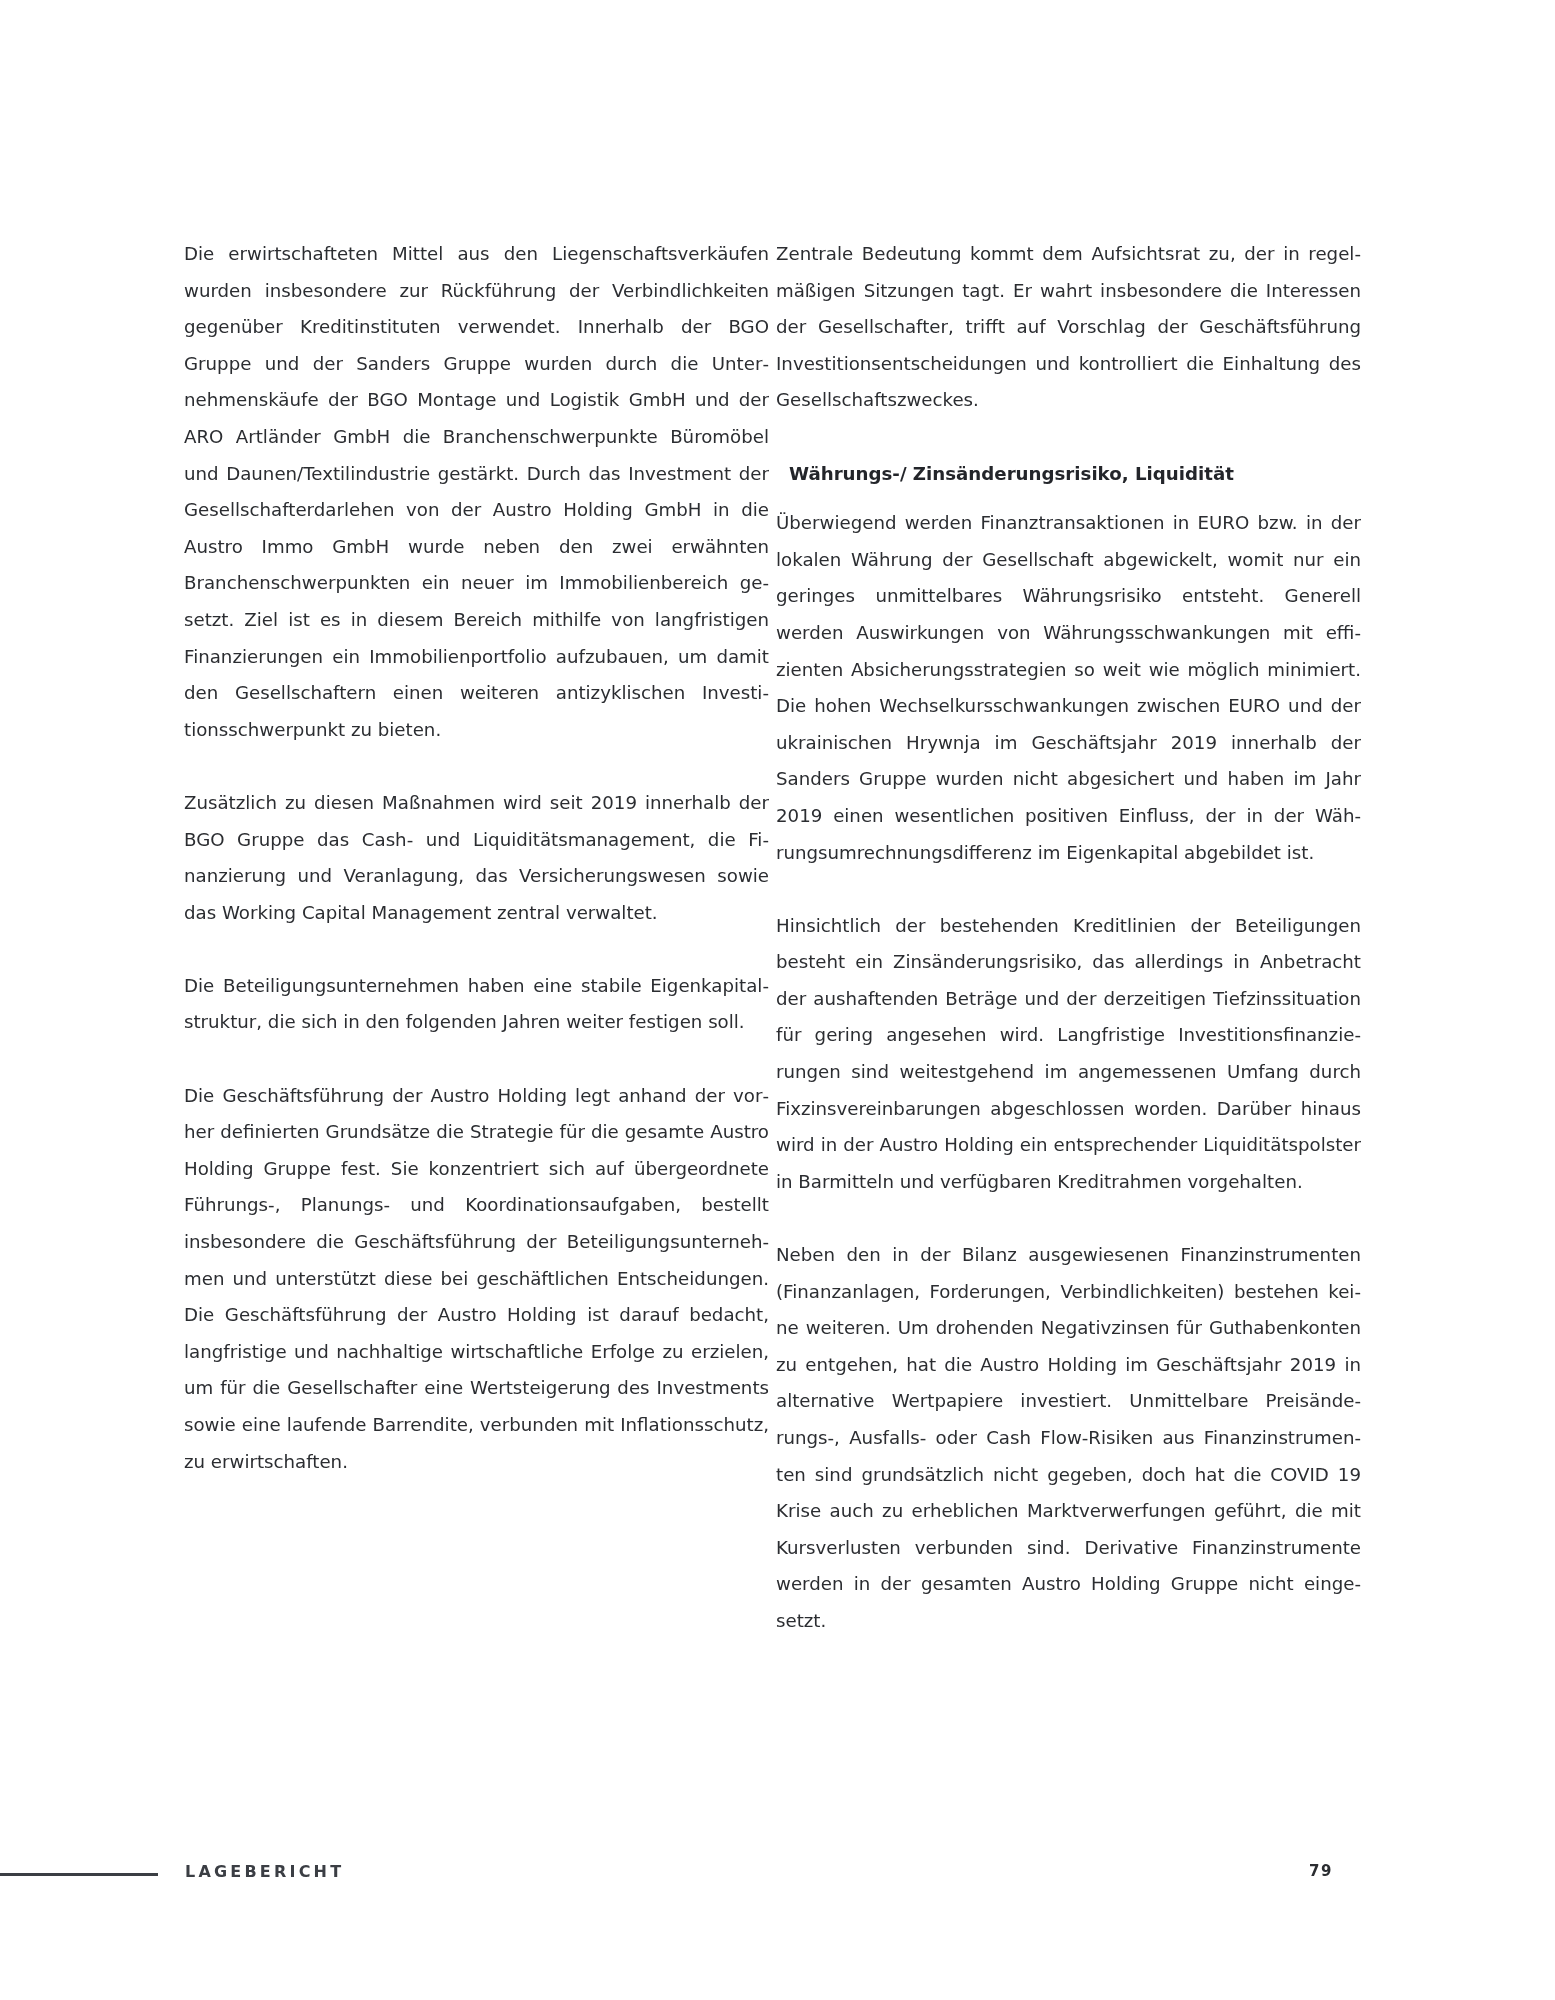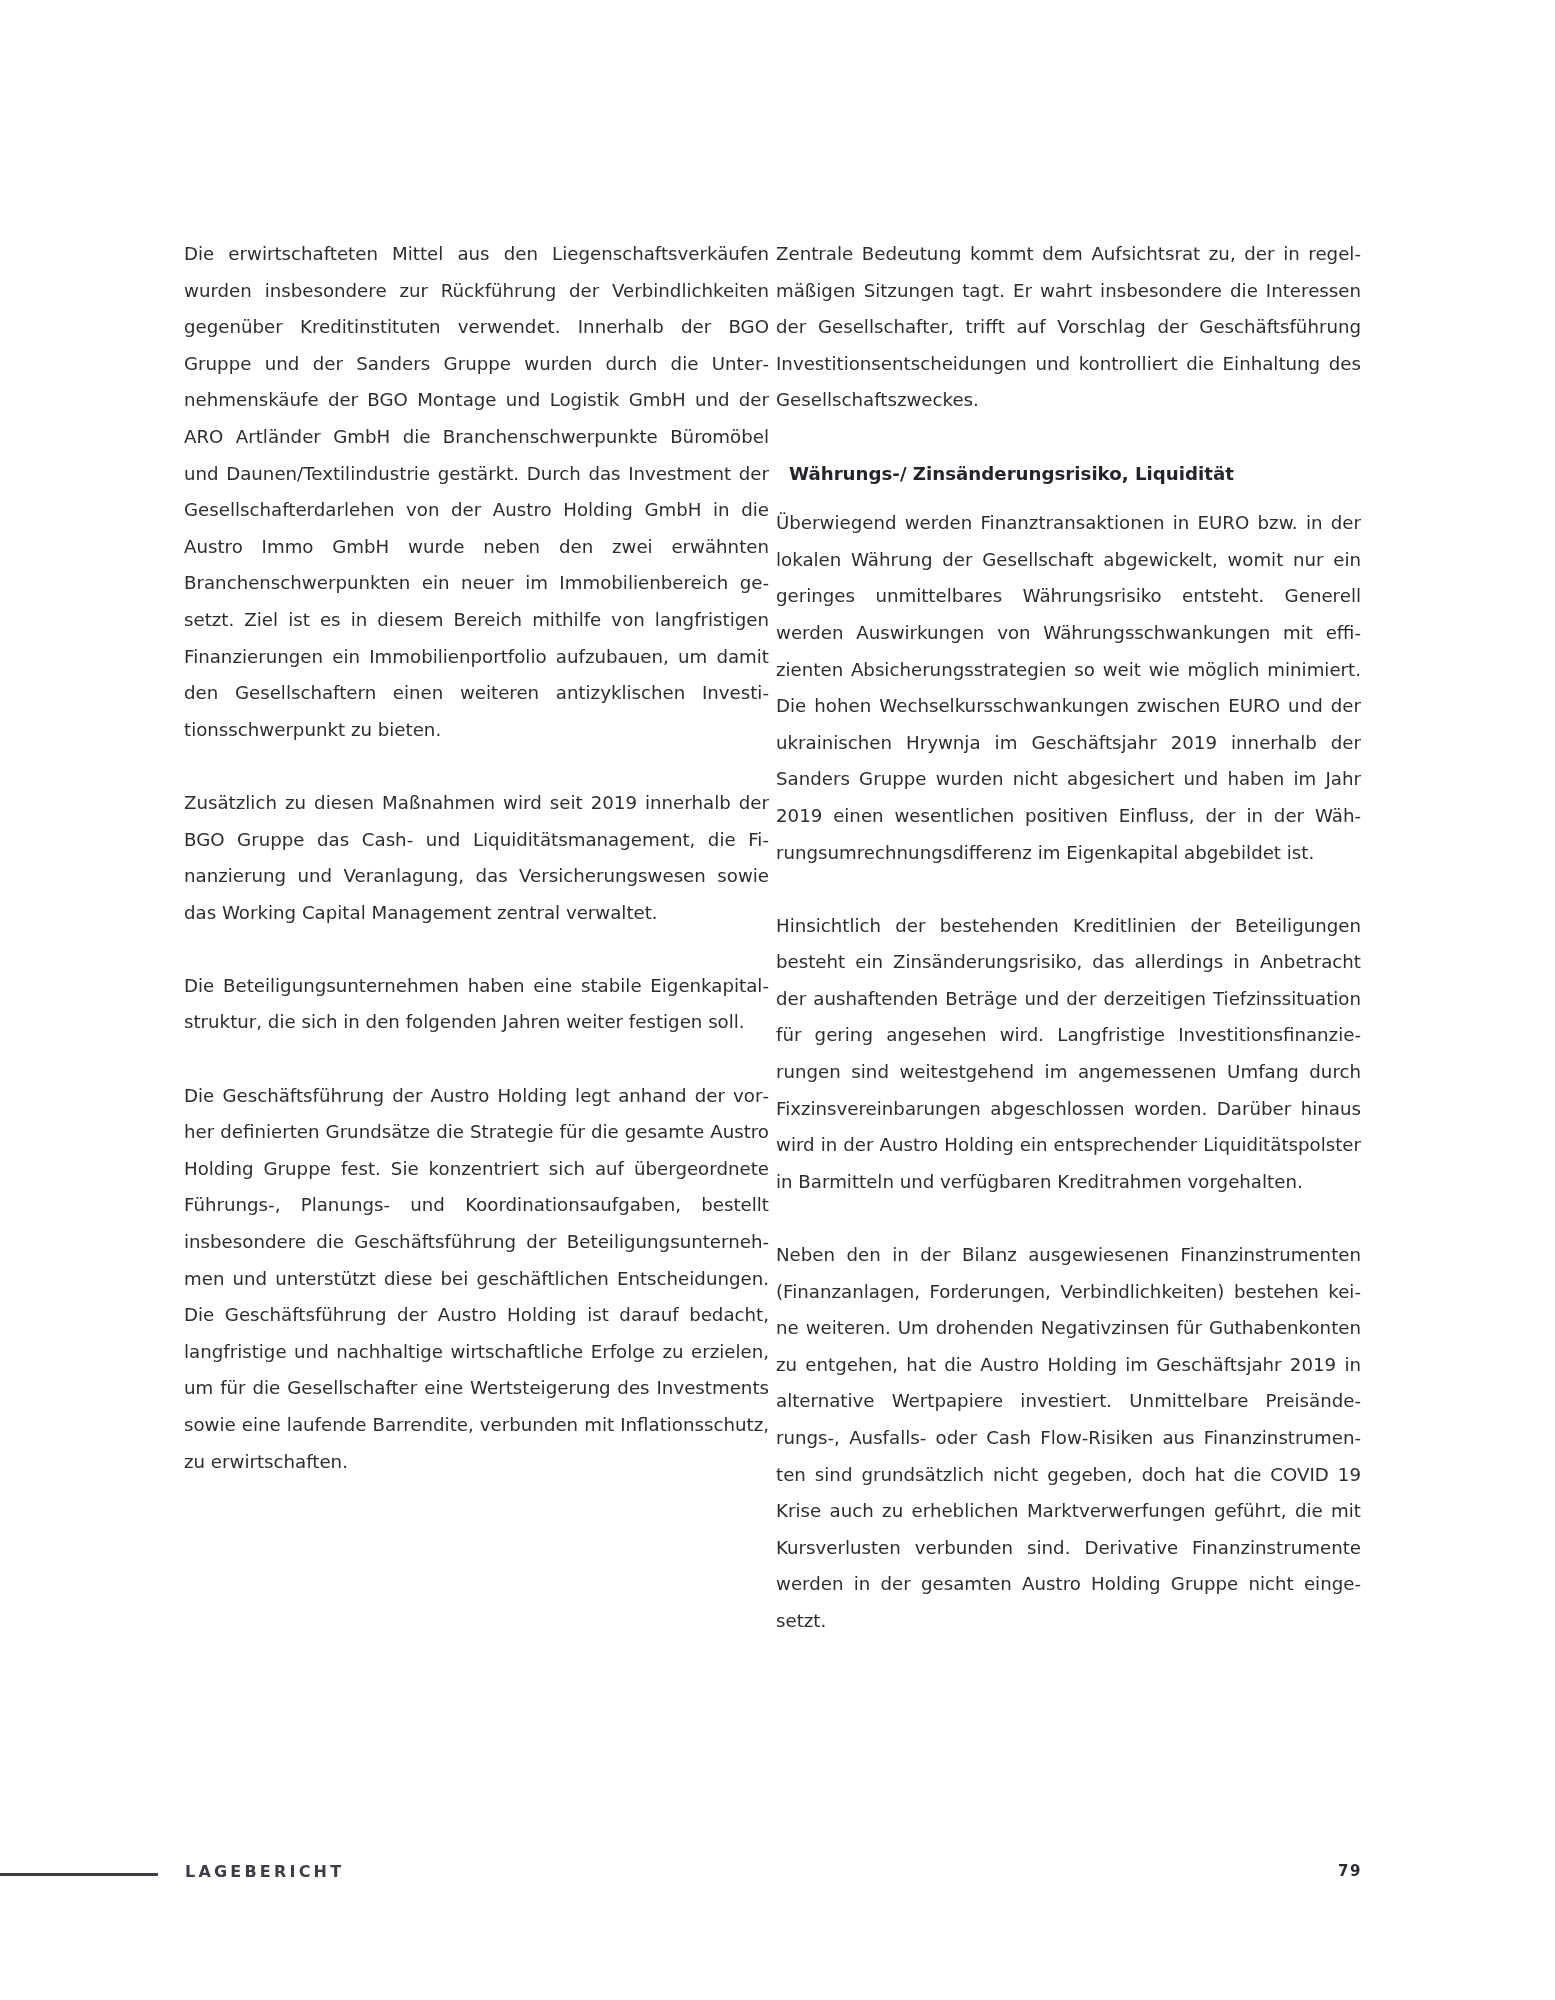--- a/index.html
+++ b/index.html
@@ -8,21 +8,21 @@
   .col { position: absolute; top: 236px; width: 585px; font-size: 18.2px;
          line-height: 36.6px; text-align: justify; }
   .col.left { left: 184px; }
   .col.right { left: 776px; }
   .col p { margin: 0 0 36.6px 0; hyphens: manual; }
   .col p.tight { margin-bottom: 0; }
   .col h3 { margin: 13px; font-size: 18.2px; line-height: 36.6px; font-weight: bold; color: #23252a; }
   .footer-rule { position: absolute; left: 0; top: 1873px; width: 158px; height: 3px; background: #3b3e44; }
   .footer-label { position: absolute; left: 185px; top: 1862px; font-size: 16px; font-weight: bold;
                   letter-spacing: 3.2px; color: #3b3e44; }
-  .page-number { position: absolute; left: 1338px; top: 1862px; font-size: 15px; font-weight: bold;
+  .page-number { position: absolute; left: 1309px; top: 1862px; font-size: 15px; font-weight: bold;
                  letter-spacing: 1.5px; color: #2b2d31; }
 </style>
 </head>
 <body>
 
 <div class="col left">
   <p>Die erwirtschafteten Mittel aus den Liegenschaftsverkäufen wurden insbesondere zur Rückführung der Verbindlichkeiten gegenüber Kreditinstituten verwendet. Innerhalb der BGO Gruppe und der Sanders Gruppe wurden durch die Unter­nehmenskäufe der BGO Montage und Logistik GmbH und der ARO Artländer GmbH die Branchenschwerpunkte Büromöbel und Daunen/Textilindustrie gestärkt. Durch das Investment der Gesellschafterdarlehen von der Austro Holding GmbH in die Austro Immo GmbH wurde neben den zwei erwähnten Branchenschwerpunkten ein neuer im Immobilienbereich ge­setzt. Ziel ist es in diesem Bereich mithilfe von langfristigen Finanzierungen ein Immobilienportfolio aufzubauen, um da­mit den Gesellschaftern einen weiteren antizyklischen Investi­tionsschwerpunkt zu bieten.</p>
   <p>Zusätzlich zu diesen Maßnahmen wird seit 2019 innerhalb der BGO Gruppe das Cash- und Liquiditätsmanagement, die Fi­nanzierung und Veranlagung, das Versicherungswesen sowie das Working Capital Management zentral verwaltet.</p>
   <p>Die Beteiligungsunternehmen haben eine stabile Eigenkapital­struktur, die sich in den folgenden Jahren weiter festigen soll.</p>
   <p class="tight">Die Geschäftsführung der Austro Holding legt anhand der vor­her definierten Grundsätze die Strategie für die gesamte Aus­tro Holding Gruppe fest. Sie konzentriert sich auf übergeordne­te Führungs-, Planungs- und Koordinationsaufgaben, bestellt insbesondere die Geschäftsführung der Beteiligungsunterneh­men und unterstützt diese bei geschäftlichen Entscheidungen. Die Geschäftsführung der Austro Holding ist darauf bedacht, langfristige und nachhaltige wirtschaftliche Erfolge zu erzielen, um für die Gesellschafter eine Wertsteigerung des Investments sowie eine laufende Barrendite, verbunden mit Inflations­schutz, zu erwirtschaften.</p>

